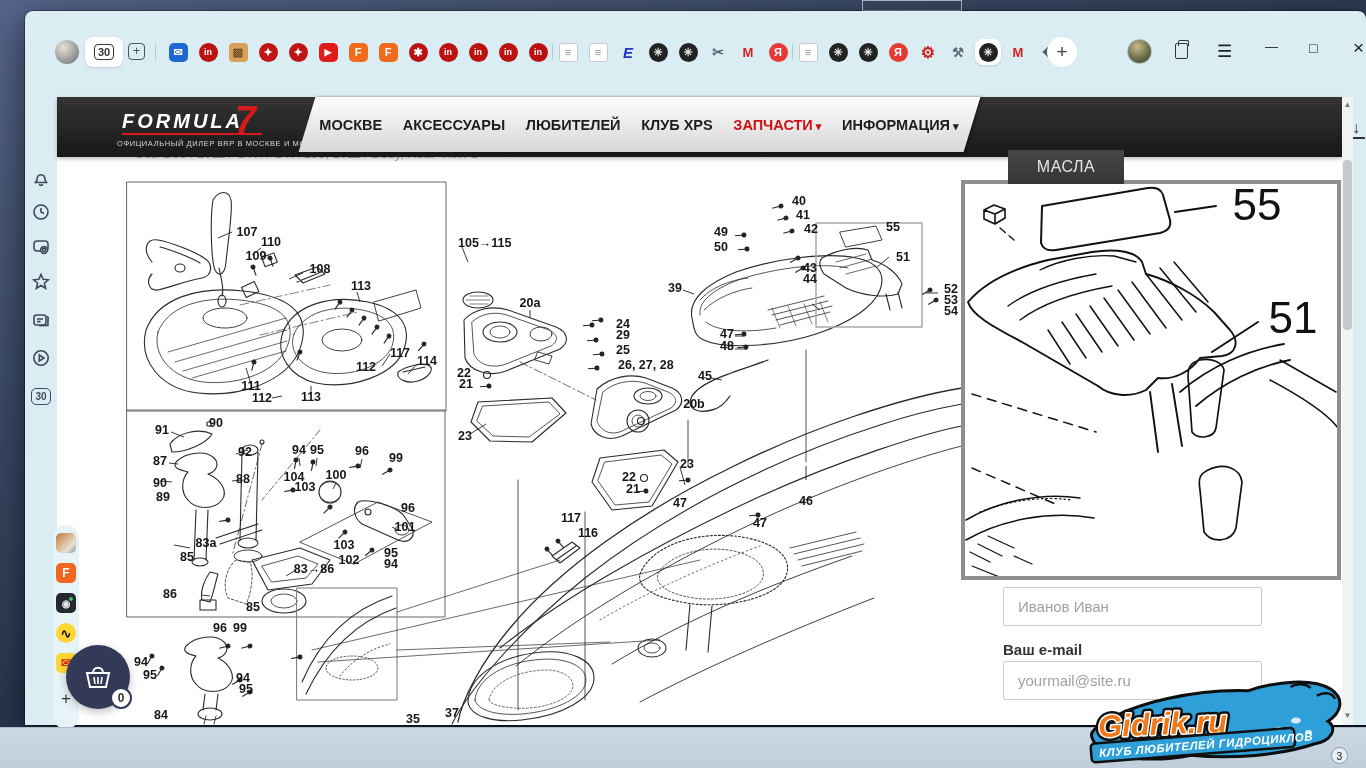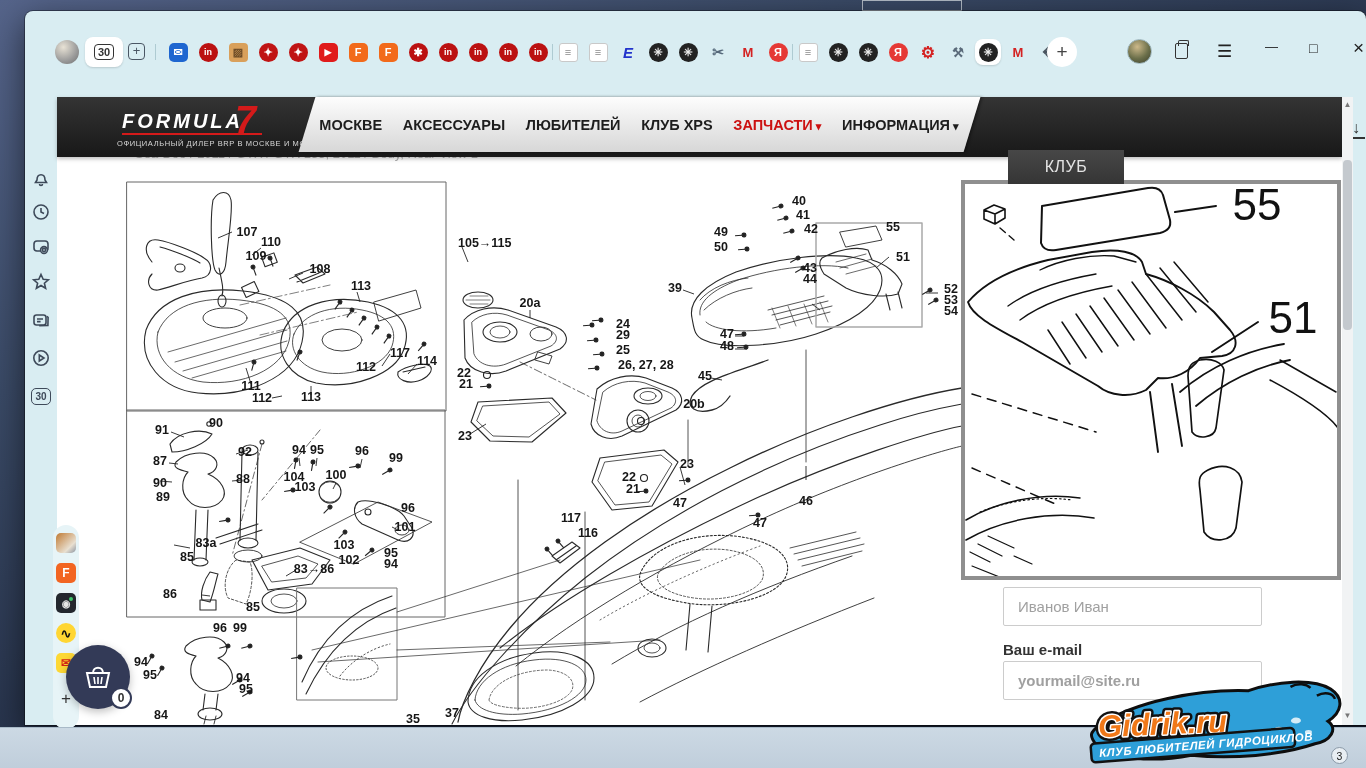--- a/index.html
+++ b/index.html
@@ -98,21 +98,21 @@
                color:#e4e4e4; font-size:16px; display:flex; align-items:center; justify-content:center;
                letter-spacing:.5px; z-index:5; }
 
   
   .magnifier { left:961px; top:180px; width:380px; height:400px; background:#fff; border:4px solid #8f8f8f; z-index:4; }
 
   
   .f-input { left:1003px; top:587px; width:259px; height:39px; border:1px solid #ccc; border-radius:2px;
              font-size:15px; padding-left:14px; color:#333; background:#fff; font-family:"Liberation Sans",sans-serif; }
   .f-input::placeholder { color:#a0a0a0; }
-  .f-input.email { top:661px;font-weight:bold; }
+  .f-input.email { top:661px; }
   .f-label { left:1003px; top:641px; font-size:15px; font-weight:bold; color:#333; }
 
   
   .scrollbar { left:1342px; top:97px; width:11px; height:628px; background:#f1f3f4; z-index:6; }
   .sb-thumb { left:1343px; top:160px; width:9px; height:170px; background:#c4c9ce; border-radius:4px; z-index:6; }
   .sb-arr { left:1342px; width:11px; text-align:center; font-size:8px; color:#777; z-index:6; }
 
   
   .cart { left:66px; top:645px; width:64px; height:64px; border-radius:50%; background:#333a57; z-index:5;
           display:flex; align-items:center; justify-content:center; box-shadow:0 3px 8px rgba(0,0,0,.25); }
@@ -788,21 +788,21 @@
         <text x="727" y="350" text-anchor="middle">48</text>
         <text x="680" y="507" text-anchor="middle">47</text>
         <text x="806" y="505" text-anchor="middle">46</text>
         <text x="760" y="527" text-anchor="middle">47</text>
         <text x="452" y="717" text-anchor="middle">37</text>
         <text x="413" y="723" text-anchor="middle">35</text>
       </g>
 </svg>
 </div>
 
-<div class="abs login-btn">КЛУБ</div>
+<div class="abs login-btn">МАСЛА</div>
 
 <div class="abs magnifier">
 <svg width="372" height="392" viewBox="965 184 372 392" xmlns="http://www.w3.org/2000/svg">
   <g fill="none" stroke="#111" stroke-linecap="round" stroke-linejoin="round">
     <path d="M1042,206 L1148,188 Q1160,186 1163,195 L1170,220 Q1172,230 1160,233 L1056,250 Q1044,252 1041,243 Z" stroke-width="2"></path>
     <path d="M1175,212 L1216,206" stroke-width="2"></path>
     <path d="M984,210 l10,-5 11,4 -10,5 Z M984,210 l0,9 11,5 0,-9 M1005,209 l0,9 -10,6" stroke-width="1.6"></path>
     <path d="M1000,228 L1014,240" stroke-width="1.4" stroke-dasharray="7,5"></path>
     <path d="M968,302 C985,282 1015,268 1048,260 L1092,252 C1118,248 1136,252 1142,262 L1146,274 C1168,280 1196,294 1214,312 L1230,330 C1240,342 1236,354 1222,356 L1200,358 C1190,372 1174,380 1158,378 L1146,390 C1130,398 1110,396 1098,386 L1022,342 C996,328 972,316 968,302 Z" stroke-width="1.9"></path>
     <path d="M1008,306 C1030,290 1062,280 1096,274 M1020,320 C1044,302 1078,292 1112,286 M1040,270 C1060,260 1090,254 1114,256 L1136,262" stroke-width="1.3"></path>

